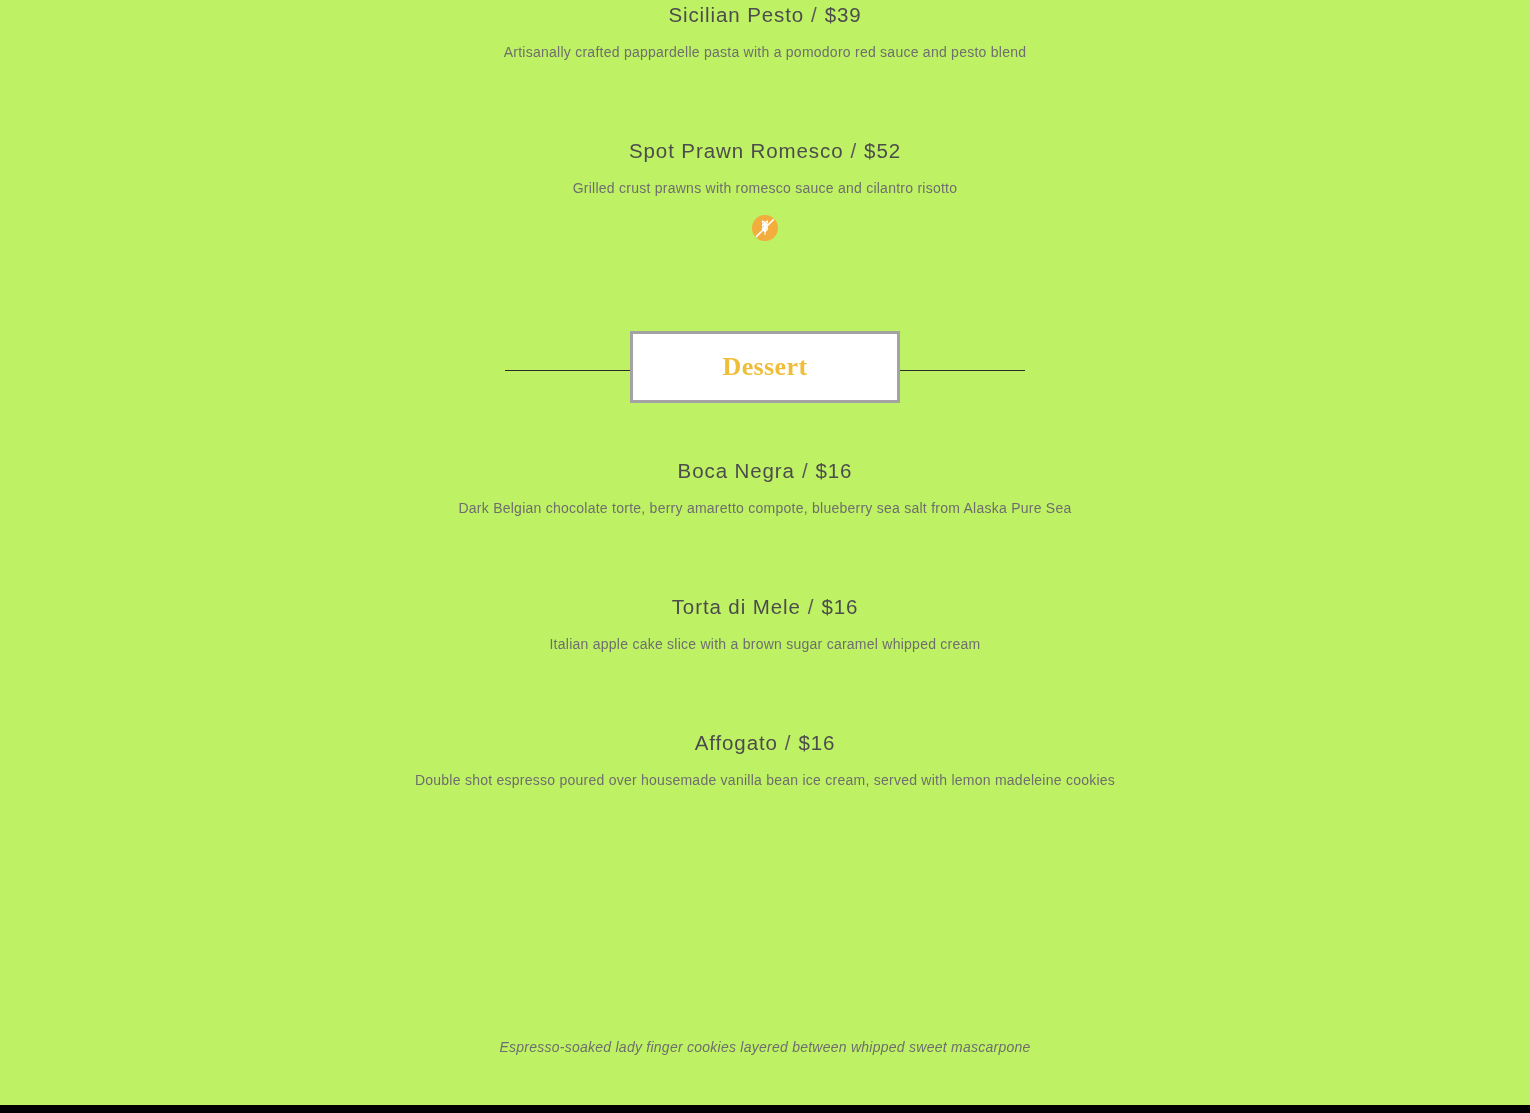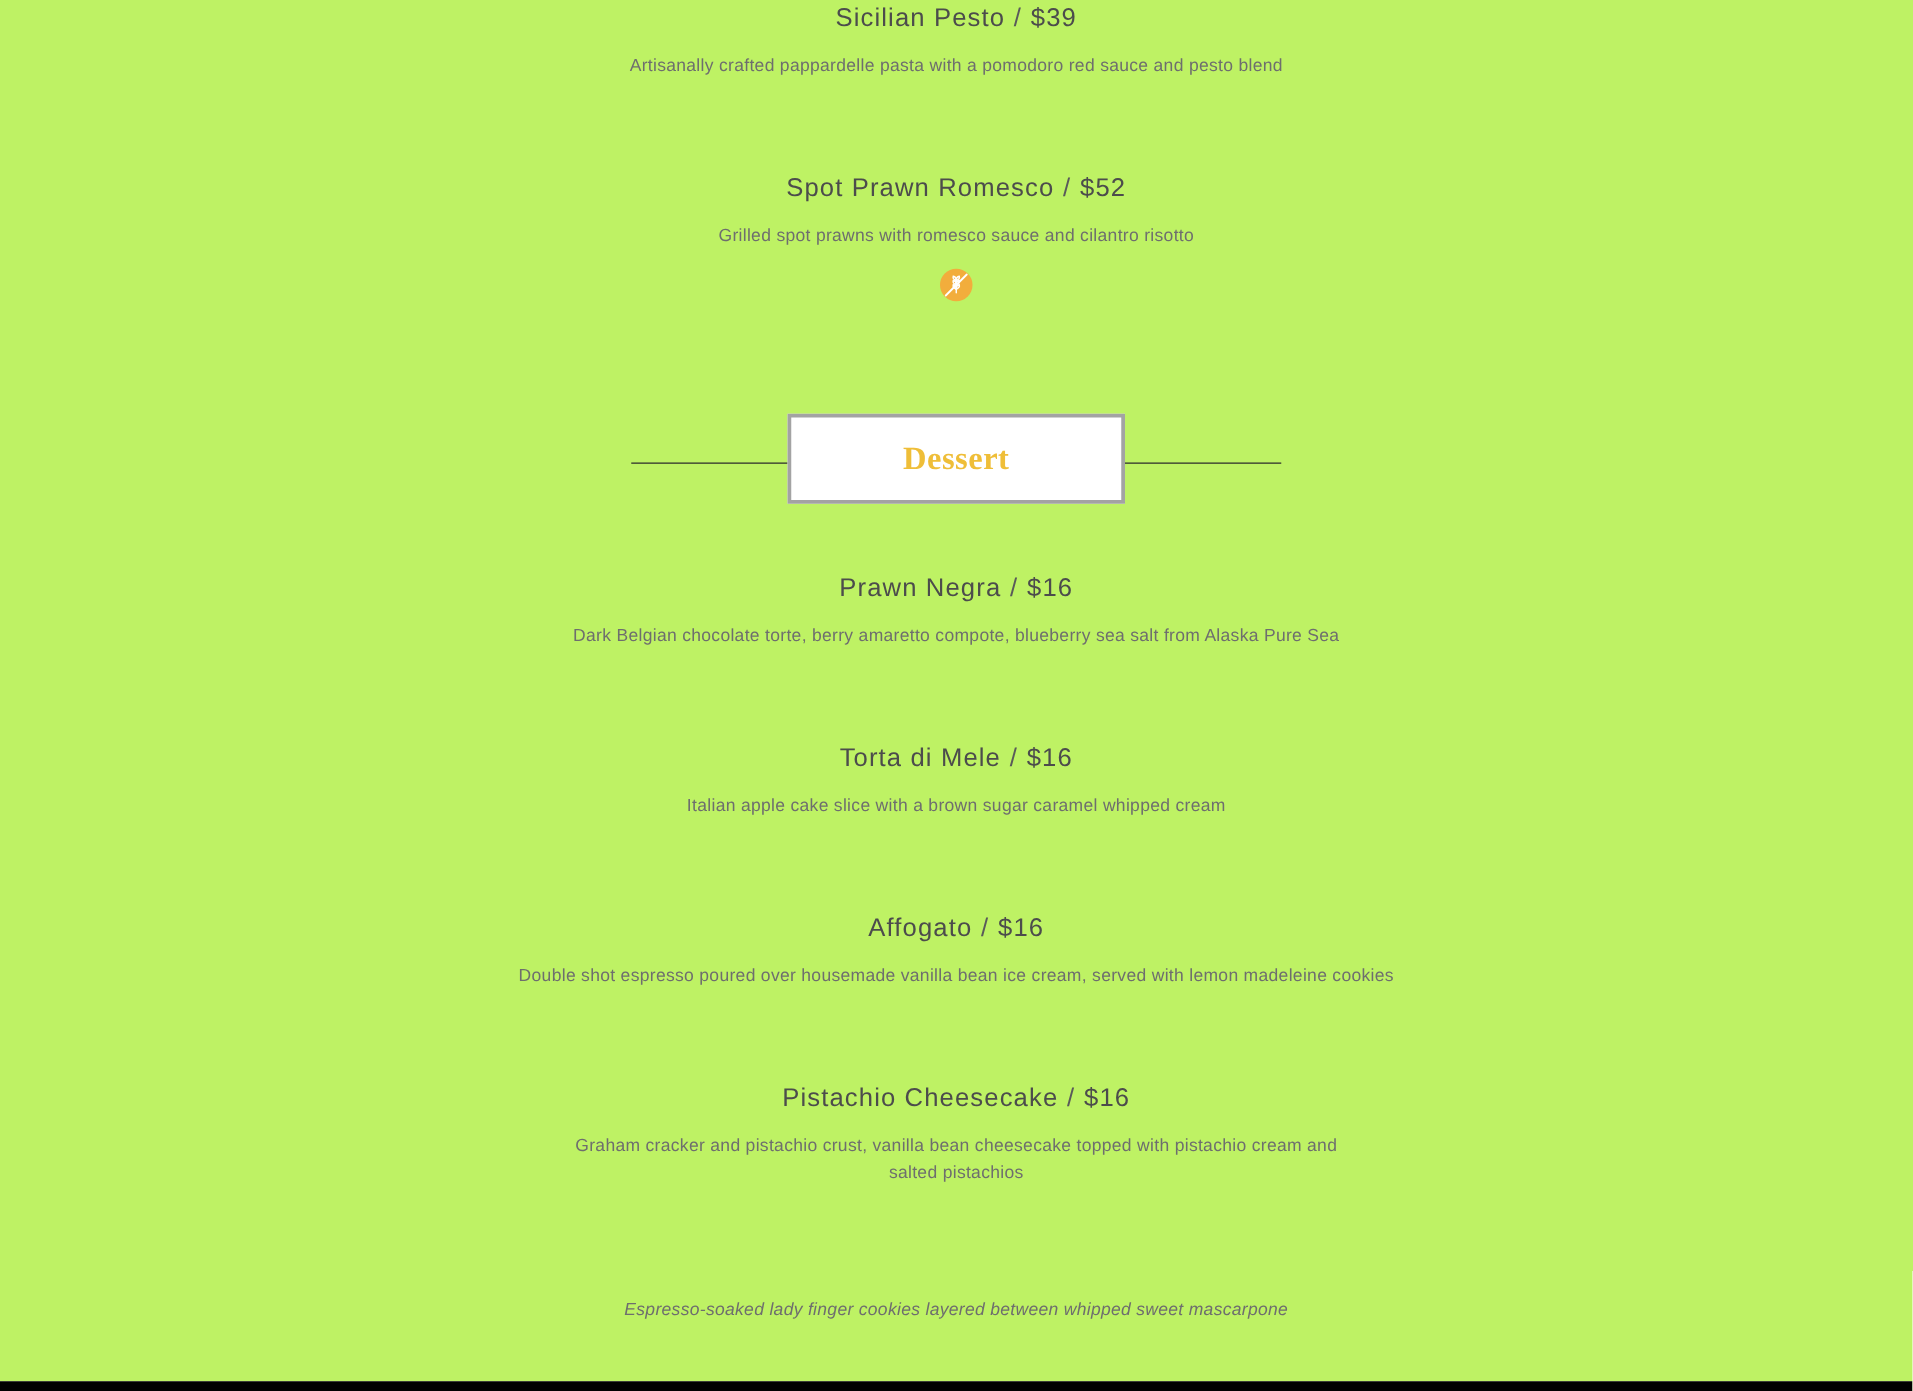--- a/index.html
+++ b/index.html
@@ -129,21 +129,21 @@
     <div class="item-title">
       <span>Sicilian Pesto</span><span class="sep">/</span><span>$39</span>
     </div>
     <div class="item-desc wide" style="margin-top:14px;">Artisanally crafted pappardelle pasta with a pomodoro red sauce and pesto blend</div>
   </div>
 
   <div class="menu-item" style="top:138px;">
     <div class="item-title">
       <span>Spot Prawn Romesco</span><span class="sep">/</span><span>$52</span>
     </div>
-    <div class="item-desc" style="margin-top:14px;">Grilled spot prawns with romesco sauce and cilantro risotto</div>
+    <div class="item-desc" style="margin-top:14px;">Grilled crust prawns with romesco sauce and cilantro risotto</div>
     <div class="badge-row">
       <span class="diet-badge" title="Gluten Free">
         <svg width="26" height="26" viewBox="0 0 26 26" aria-hidden="true">
           <g stroke="#ffffff" stroke-width="1.15" stroke-linecap="round" fill="none">
 
             <path d="M13 19.2 L13 8.6"></path>
 
             <path d="M13 9.6 C10.9 8.7 10.2 7.2 10.6 6.0 C12.1 6.3 13 7.6 13 9.0"></path>
             <path d="M13 9.6 C15.1 8.7 15.8 7.2 15.4 6.0 C13.9 6.3 13 7.6 13 9.0"></path>
             <path d="M13 13.0 C10.9 12.1 10.2 10.6 10.6 9.4 C12.1 9.7 13 11.0 13 12.4"></path>
@@ -161,45 +161,39 @@
   <div class="section-divider" style="top:331px;">
     <div class="rule left"></div>
     <div class="rule right"></div>
     <div class="section-box">
       <span class="section-title">Dessert</span>
     </div>
   </div>
 
   <div class="menu-item" style="top:458px;">
     <div class="item-title">
-      <span>Prawn Negra</span><span class="sep">/</span><span>$16</span>
+      <span>Boca Negra</span><span class="sep">/</span><span>$16</span>
     </div>
     <div class="item-desc wide" style="margin-top:14px;">Dark Belgian chocolate torte, berry amaretto compote, blueberry sea salt from Alaska Pure Sea</div>
   </div>
 
   <div class="menu-item" style="top:594px;">
     <div class="item-title">
       <span>Torta di Mele</span><span class="sep">/</span><span>$16</span>
     </div>
     <div class="item-desc narrow" style="margin-top:14px;">Italian apple cake slice with a brown sugar caramel whipped cream</div>
   </div>
 
   <div class="menu-item" style="top:730px;">
     <div class="item-title">
       <span>Affogato</span><span class="sep">/</span><span>$16</span>
     </div>
     <div class="item-desc" style="margin-top:14px;max-width:790px;">Double shot espresso poured over housemade vanilla bean ice cream, served with lemon madeleine cookies</div>
   </div>
 
-  <div class="menu-item" style="top:866px;">
-    <div class="item-title">
-      <span>Pistachio Cheesecake</span><span class="sep">/</span><span>$16</span>
-    </div>
-    <div class="item-desc" style="margin-top:14px;max-width:650px;">Graham cracker and pistachio crust, vanilla bean cheesecake topped with pistachio cream and salted pistachios</div>
-  </div>
 
   <div class="menu-item" style="top:1023px;">
     <div class="item-desc" style="margin-top:14px;max-width:700px;font-style:italic;">Espresso-soaked lady finger cookies layered between whipped sweet mascarpone</div>
   </div>
 
 </div>
 
 <div class="bottom-bar"></div>
 
 </body></html>

